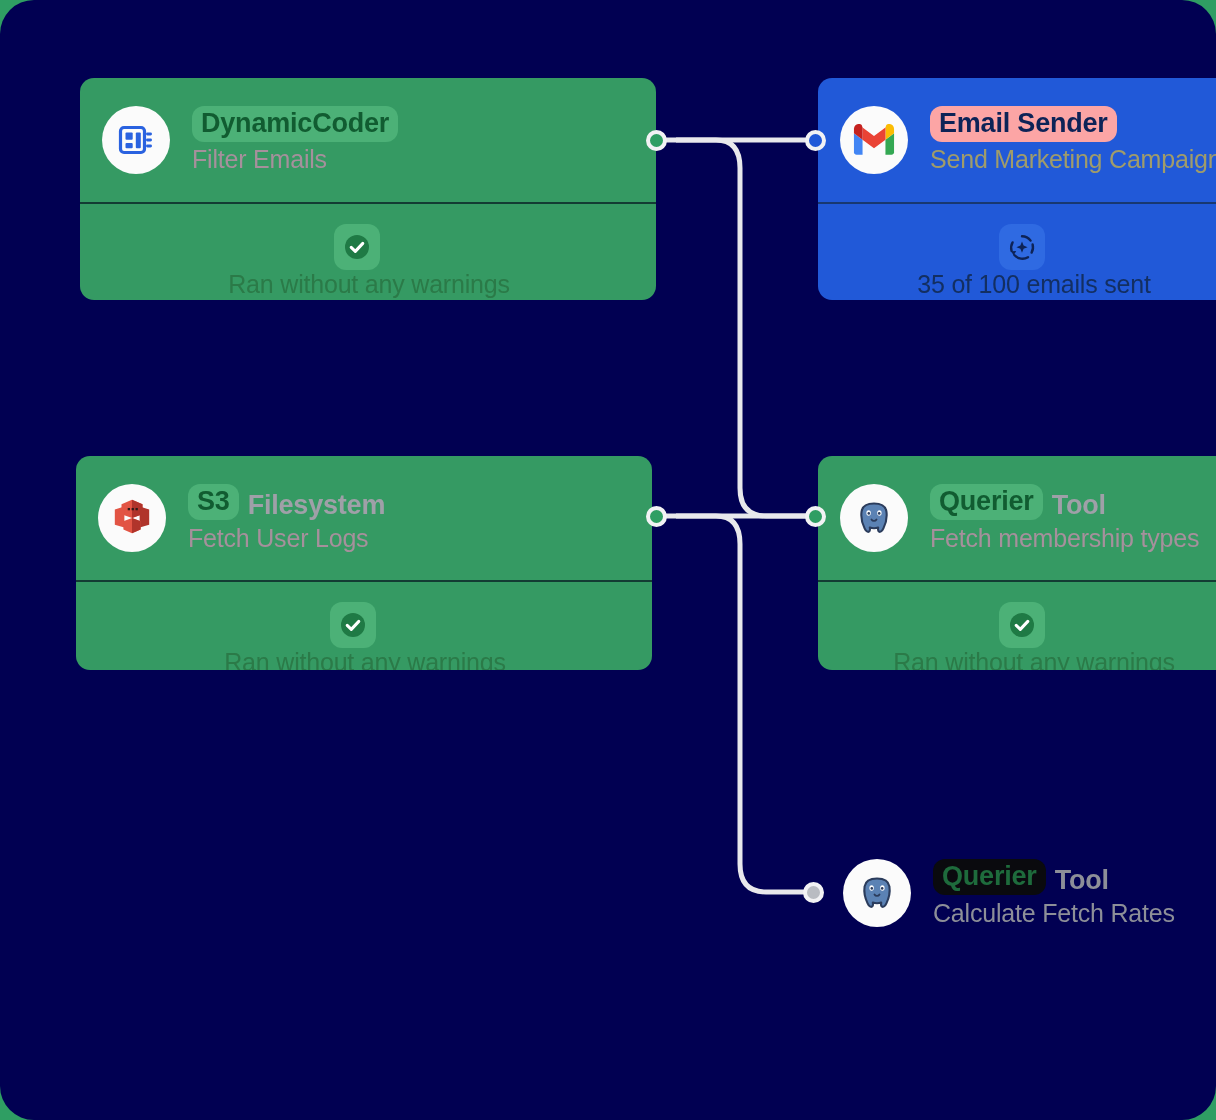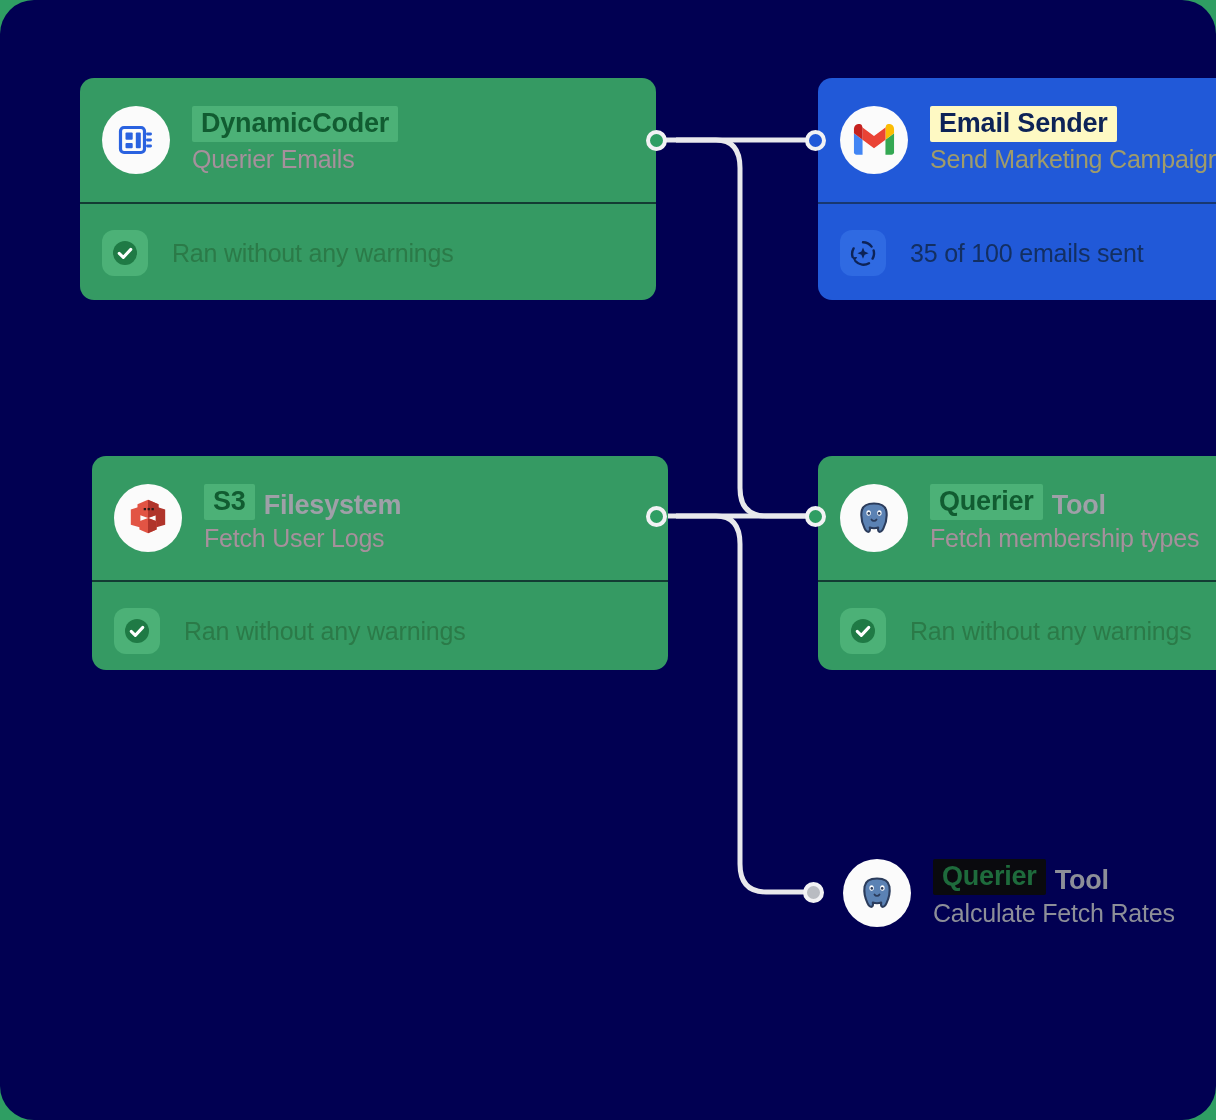--- a/index.html
+++ b/index.html
@@ -73,28 +73,28 @@
   .title-row {
     display: flex;
     align-items: center;
     gap: 9px;
     white-space: nowrap;
   }
 
   .chip {
     display: inline-block;
     padding: 3px 9px 5px 9px;
-    border-radius: 2px;
+    border-radius: 12px;
     font-size: 27px;
     font-weight: 700;
     line-height: 1.05;
     letter-spacing: -0.2px;
   }
   .chip.green-chip { background: #4cb177; color: #115c31; }
-  .chip.blue-chip  { background: #fef9c3; color: #0d2357; }
+  .chip.blue-chip  { background: #fca5a5; color: #0d2357; }
   .chip.dark-chip  { background: #0a0a0e; color: #1e6b3c; }
 
   .title-rest {
     font-size: 27px;
     font-weight: 700;
     letter-spacing: -0.2px;
     margin-top: 7px;
   }
   .node.green .title-rest { color: #9fa0a8; }
   .node.blue  .title-rest { color: #9b9a6f; }
@@ -108,20 +108,21 @@
   }
   .node.green .subtitle { color: #a6909c; }
   .node.blue  .subtitle { color: #a09c6a; }
 
   .node-foot {
     display: flex;
     align-items: center;
     padding: 20px 20px 20px 22px;
     height: 98px;
     box-sizing: border-box;
+    flex-direction: column;
   }
   .status-box {
     width: 46px;
     height: 46px;
     border-radius: 12px;
     flex: 0 0 46px;
     display: flex;
     align-items: center;
     justify-content: center;
     margin-right: 24px;
@@ -194,21 +195,21 @@
           <rect x="30" y="12.6" width="6" height="2.9" rx="1.4" fill="#2a62e0"></rect>
           <rect x="30" y="18.6" width="6" height="2.9" rx="1.4" fill="#2a62e0"></rect>
           <rect x="30" y="24.6" width="6" height="2.9" rx="1.4" fill="#2a62e0"></rect>
         </svg>
       </div>
       <div class="titles">
         <div class="title-row">
           <span class="chip green-chip">DynamicCoder</span>
           <span class="title-rest"></span>
         </div>
-        <div class="subtitle">Querier Emails</div>
+        <div class="subtitle">Filter Emails</div>
       </div>
     </div>
     <div class="node-divider"></div>
     <div class="node-foot">
       <div class="status-box ok">
         <svg width="30" height="30" viewBox="0 0 30 30">
           <circle cx="15" cy="15" r="12" fill="#1f7a45"></circle>
           <path d="M9.2,15.4 L13.3,19.4 L20.8,11.4" fill="none" stroke="#ffffff" stroke-width="3" stroke-linecap="round" stroke-linejoin="round"></path>
         </svg>
       </div>
@@ -248,21 +249,21 @@
           </g>
           <path d="M6.6,23.4 L4.2,19.2 L9.2,19.0 Z" fill="#0d2357"></path>
           <path d="M15,9.6 L16.6,13.6 L20.6,15.2 L16.6,16.8 L15,20.8 L13.4,16.8 L9.4,15.2 L13.4,13.6 Z" fill="#0d2357"></path>
         </svg>
       </div>
       <span class="status-text">35 of 100 emails sent</span>
     </div>
   </div>
   <div class="port in-blue" style="left:805px; top:130px;"></div>
 
-  <div class="node green" style="left:92px; top:456px; width:576px; height:214px;">
+  <div class="node green" style="left:76px; top:456px; width:576px; height:214px;">
     <div class="node-head">
       <div class="avatar">
         <svg width="42" height="42" viewBox="0 0 44 44">
           <path d="M22,3 L33,7.5 L33,18 L22,22 L11,18 L11,7.5 Z" fill="#e25444"></path>
           <path d="M22,3 L33,7.5 L33,18 L22,22 Z" fill="#b0342b"></path>
           <path d="M4,13 L14,10 L14,32 L4,29 Z" fill="#e25444"></path>
           <path d="M40,13 L30,10 L30,32 L40,29 Z" fill="#b0342b"></path>
           <path d="M22,22 L31,25.5 L31,34 L22,38 L13,34 L13,25.5 Z" fill="#e25444"></path>
           <path d="M22,22 L31,25.5 L31,34 L22,38 Z" fill="#b0342b"></path>
           <rect x="17.5" y="11.5" width="2.4" height="2.4" fill="#2b1a18"></rect>

